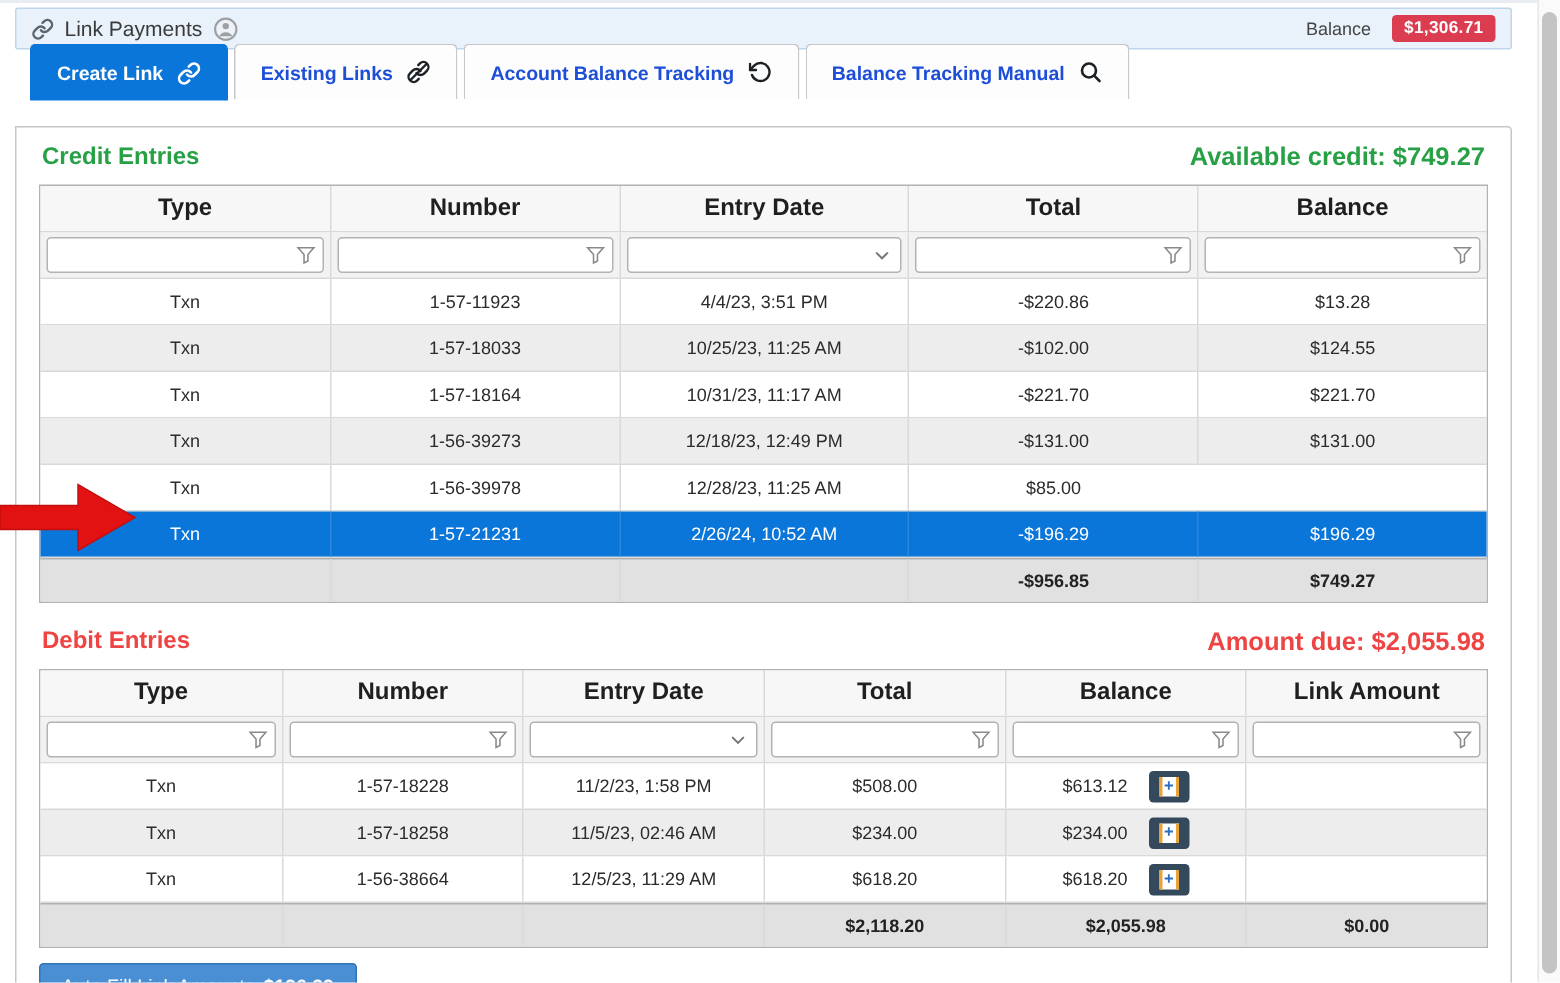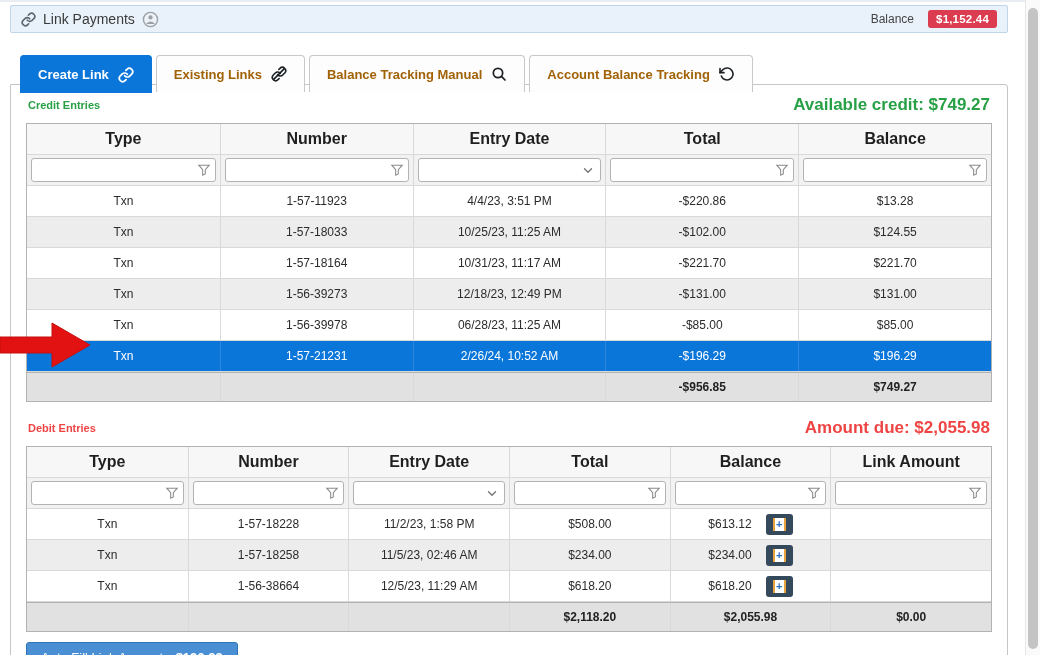--- a/index.html
+++ b/index.html
@@ -23,40 +23,40 @@
   .hdr-spacer { flex:1; }
   .bal-label { font-size:12px; color:#444; margin-right:7px; }
   .bal-badge {
     background:#dc3c4f; color:#fff; font-size:11.5px; font-weight:bold;
     padding:3px 8px; border-radius:3px; letter-spacing:.2px;
   }
   .icn { display:inline-flex; align-items:center; justify-content:center; }
   .icn svg { display:block; }
 
   
-  .tabs { position:absolute; top:55px; left:20px; height:38px; display:flex; gap:4px; z-index:3; }
+  .tabs { position:absolute; top:29px; left:20px; height:38px; display:flex; gap:4px; z-index:3; }
   .tab {
     display:inline-flex; align-items:center; gap:9px;
-    padding:0 17px; font-size:13px; font-weight:bold; color:#a16207;
+    padding:0 17px; font-size:13px; font-weight:bold; color:#1d4ed8;
     background:#fdfdfd; border:1px solid #c8c8c8; border-bottom:none;
     border-radius:4px 4px 0 0; height:37px; cursor:pointer;
   }
   .tab.active {
     background:#0b76da; color:#fff; border-color:#0b76da; height:38px;
   }
 
   
   .panel {
     position:absolute; top:84px; left:10px; width:998px; bottom:-12px;
     background:#fff; border:1px solid #c6c6c6; border-radius:0 3px 3px 3px;
     padding:8px 15px 0 15px; z-index:1;
   }
   .section-head { display:flex; justify-content:space-between; align-items:center; padding:2px 2px 8px 2px; }
   .section-head.debit-head { padding-top:16px; }
-  .sec-title { font-size:11px; font-weight:bold; }
+  .sec-title { font-size:16px; font-weight:bold; }
   .sec-summary { font-size:17px; font-weight:bold; }
   .green { color:#28a046; }
   .red { color:#ef4444; }
 
   
   .gtable { border:1px solid #b2b2b2; background:#fff; }
   .tr { display:grid; }
   .credit .tr { grid-template-columns:repeat(5,1fr); }
   .debit  .tr { grid-template-columns:repeat(6,1fr); }
   .td {
@@ -135,21 +135,21 @@
   <span class="ttl">Link Payments</span>
   <span class="icn" style="width:17px;height:17px;">
     <svg viewBox="0 0 24 24" width="17" height="17">
         <circle cx="12" cy="12" r="10" fill="#eef2f6" stroke="#9aa0a6" stroke-width="2"></circle>
         <circle cx="12" cy="9" r="3" fill="#9aa0a6"></circle>
         <path d="M5.8 18.5a7 7 0 0 1 12.4 0" fill="#9aa0a6"></path>
       </svg>
   </span>
   <span class="hdr-spacer"></span>
   <span class="bal-label">Balance</span>
-  <span class="bal-badge">$1,152.44</span>
+  <span class="bal-badge">$1,306.71</span>
 </div>
 
 <div class="tabs">
   <div class="tab active">
     <span>Create Link</span>
     <span class="icn" style="width:16px;height:16px;color:#fff;">
       <svg viewBox="0 0 24 24" width="16" height="16" fill="none" stroke="currentColor" stroke-width="2.6" stroke-linecap="round" stroke-linejoin="round">
           <path d="M10 13a5 5 0 0 0 7.54.54l3-3a5 5 0 0 0-7.07-7.07l-1.72 1.71"></path>
           <path d="M14 11a5 5 0 0 0-7.54-.54l-3 3a5 5 0 0 0 7.07 7.07l1.71-1.71"></path>
         </svg>
@@ -159,37 +159,37 @@
     <span>Existing Links</span>
     <span class="icn" style="width:16px;height:16px;color:#1c2126;">
       <svg viewBox="0 0 24 24" width="16" height="16" fill="none" stroke="currentColor" stroke-width="2.4" stroke-linecap="round" stroke-linejoin="round">
           <path d="M10 13a5 5 0 0 0 7.54.54l3-3a5 5 0 0 0-7.07-7.07l-1.72 1.71"></path>
           <path d="M14 11a5 5 0 0 0-7.54-.54l-3 3a5 5 0 0 0 7.07 7.07l1.71-1.71"></path>
           <line x1="4" y1="20" x2="20" y2="4"></line>
         </svg>
     </span>
   </div>
   <div class="tab">
+    <span>Account Balance Tracking</span>
+    <span class="icn" style="width:16px;height:16px;color:#1c2126;">
+      <svg viewBox="0 0 24 24" width="16" height="16" fill="none" stroke="currentColor" stroke-width="2.4" stroke-linecap="round" stroke-linejoin="round">
+          <polyline points="1.5 4 1.5 10 7.5 10"></polyline>
+          <path d="M3.51 15a9 9 0 1 0 2.13-9.36L1.5 10"></path>
+        </svg>
+    </span>
+  </div>
+  <div class="tab">
     <span>Balance Tracking Manual</span>
     <span class="icn" style="width:16px;height:16px;color:#1c2126;">
       <svg viewBox="0 0 24 24" width="16" height="16" fill="none" stroke="currentColor" stroke-width="2.6" stroke-linecap="round">
           <circle cx="10.5" cy="10.5" r="7"></circle>
           <line x1="21" y1="21" x2="15.7" y2="15.7"></line>
         </svg>
     </span>
   </div>
-  <div class="tab">
-    <span>Account Balance Tracking</span>
-    <span class="icn" style="width:16px;height:16px;color:#1c2126;">
-      <svg viewBox="0 0 24 24" width="16" height="16" fill="none" stroke="currentColor" stroke-width="2.4" stroke-linecap="round" stroke-linejoin="round">
-          <polyline points="1.5 4 1.5 10 7.5 10"></polyline>
-          <path d="M3.51 15a9 9 0 1 0 2.13-9.36L1.5 10"></path>
-        </svg>
-    </span>
-  </div>
 </div>
 
 <div class="panel">
 
   
   <div class="section-head">
     <span class="sec-title green">Credit Entries</span>
     <span class="sec-summary green">Available credit: $749.27</span>
   </div>
 
@@ -265,22 +265,21 @@
     <div class="tr data-row striped">
       <div class="td">Txn</div>
       <div class="td">1-56-39273</div>
       <div class="td">12/18/23, 12:49 PM</div>
       <div class="td">-$131.00</div>
       <div class="td">$131.00</div>
     </div>
     <div class="tr data-row">
       <div class="td">Txn</div>
       <div class="td">1-56-39978</div>
-      <div class="td">06/28/23, 11:25 AM</div>
-      <div class="td">-$85.00</div>
+      <div class="td">12/28/23, 11:25 AM</div>
       <div class="td">$85.00</div>
     </div>
     <div class="tr data-row selected">
       <div class="td">Txn</div>
       <div class="td">1-57-21231</div>
       <div class="td">2/26/24, 10:52 AM</div>
       <div class="td">-$196.29</div>
       <div class="td">$196.29</div>
     </div>
 

